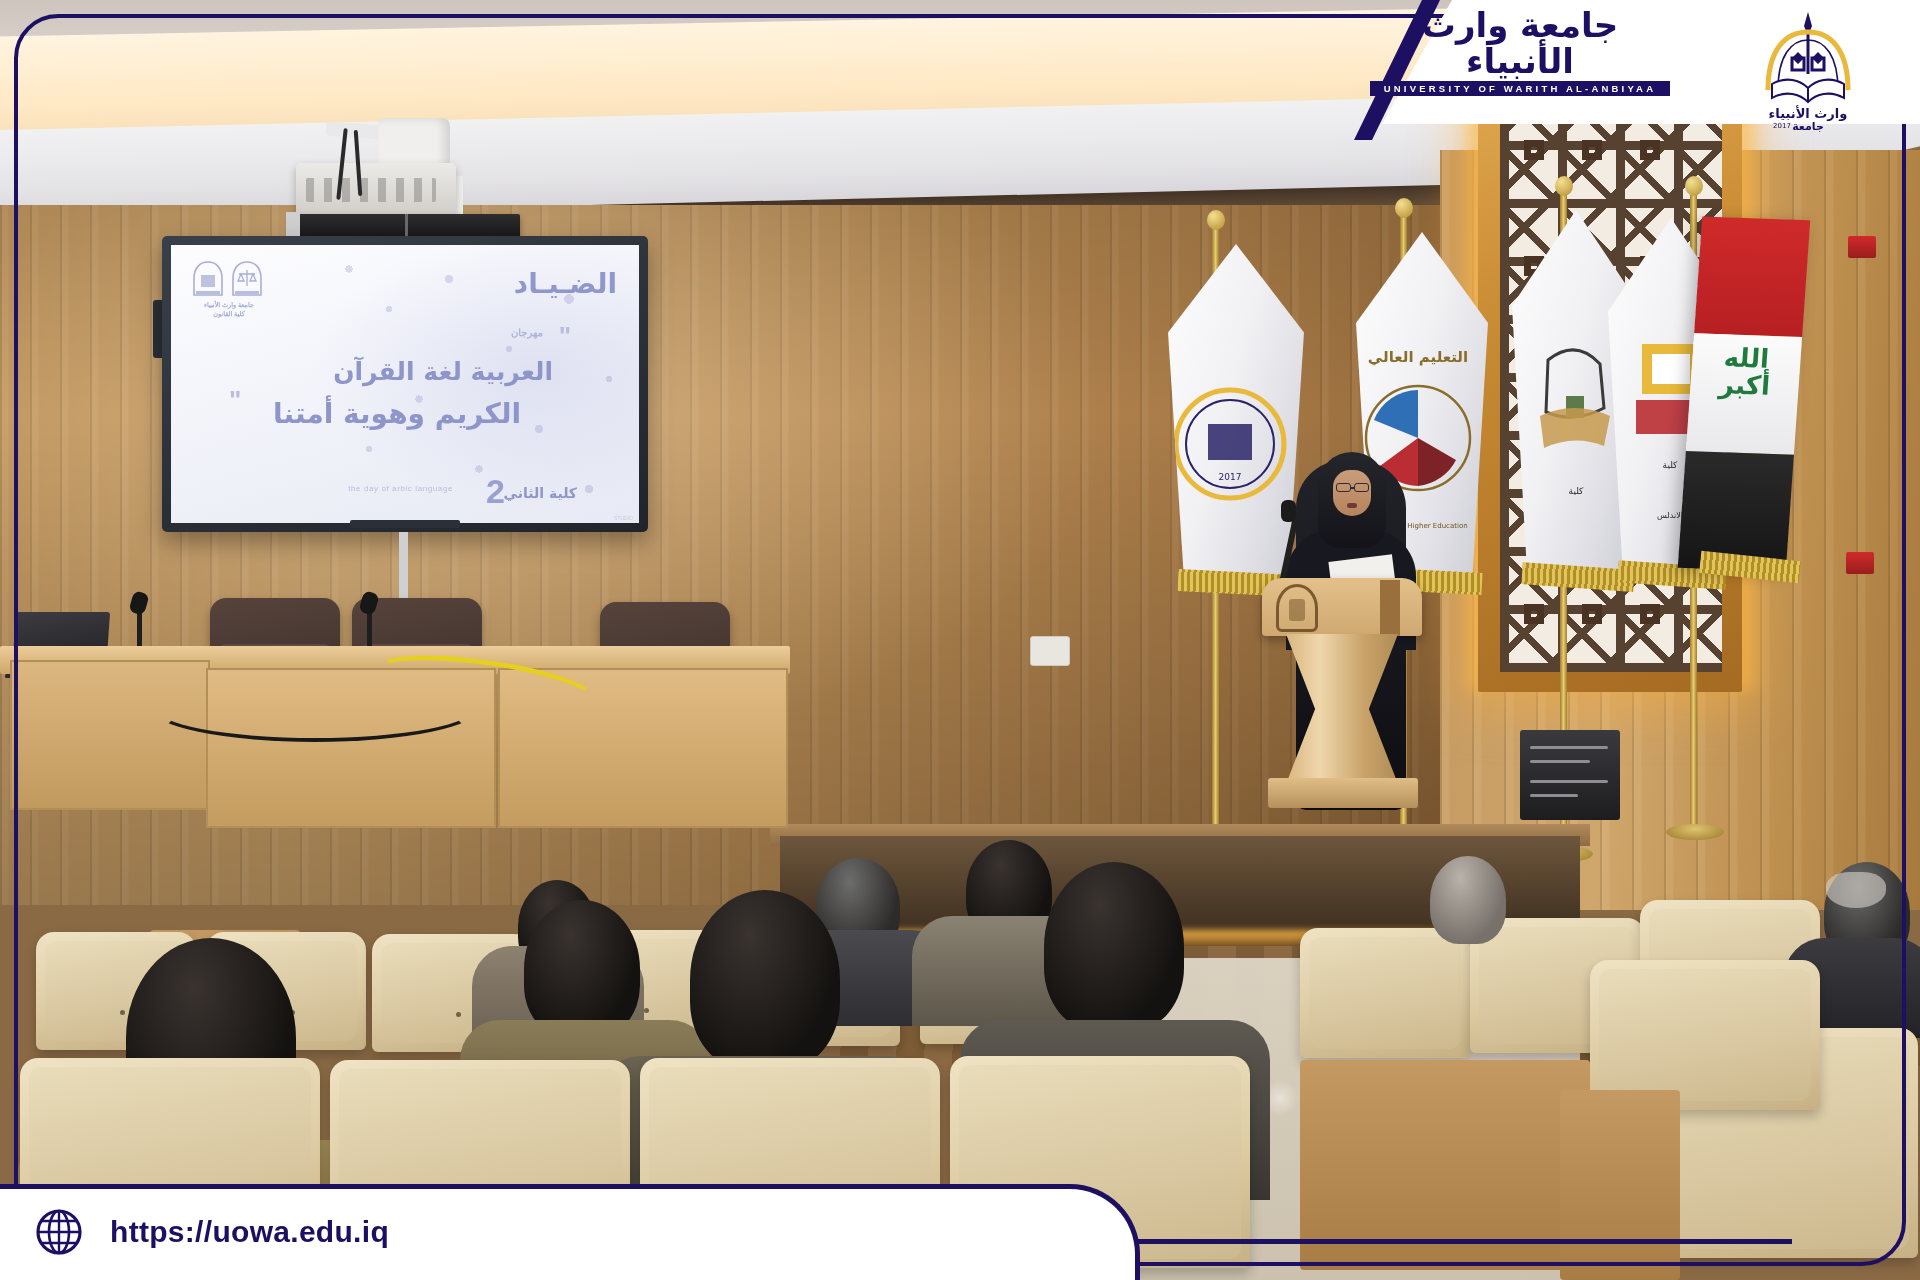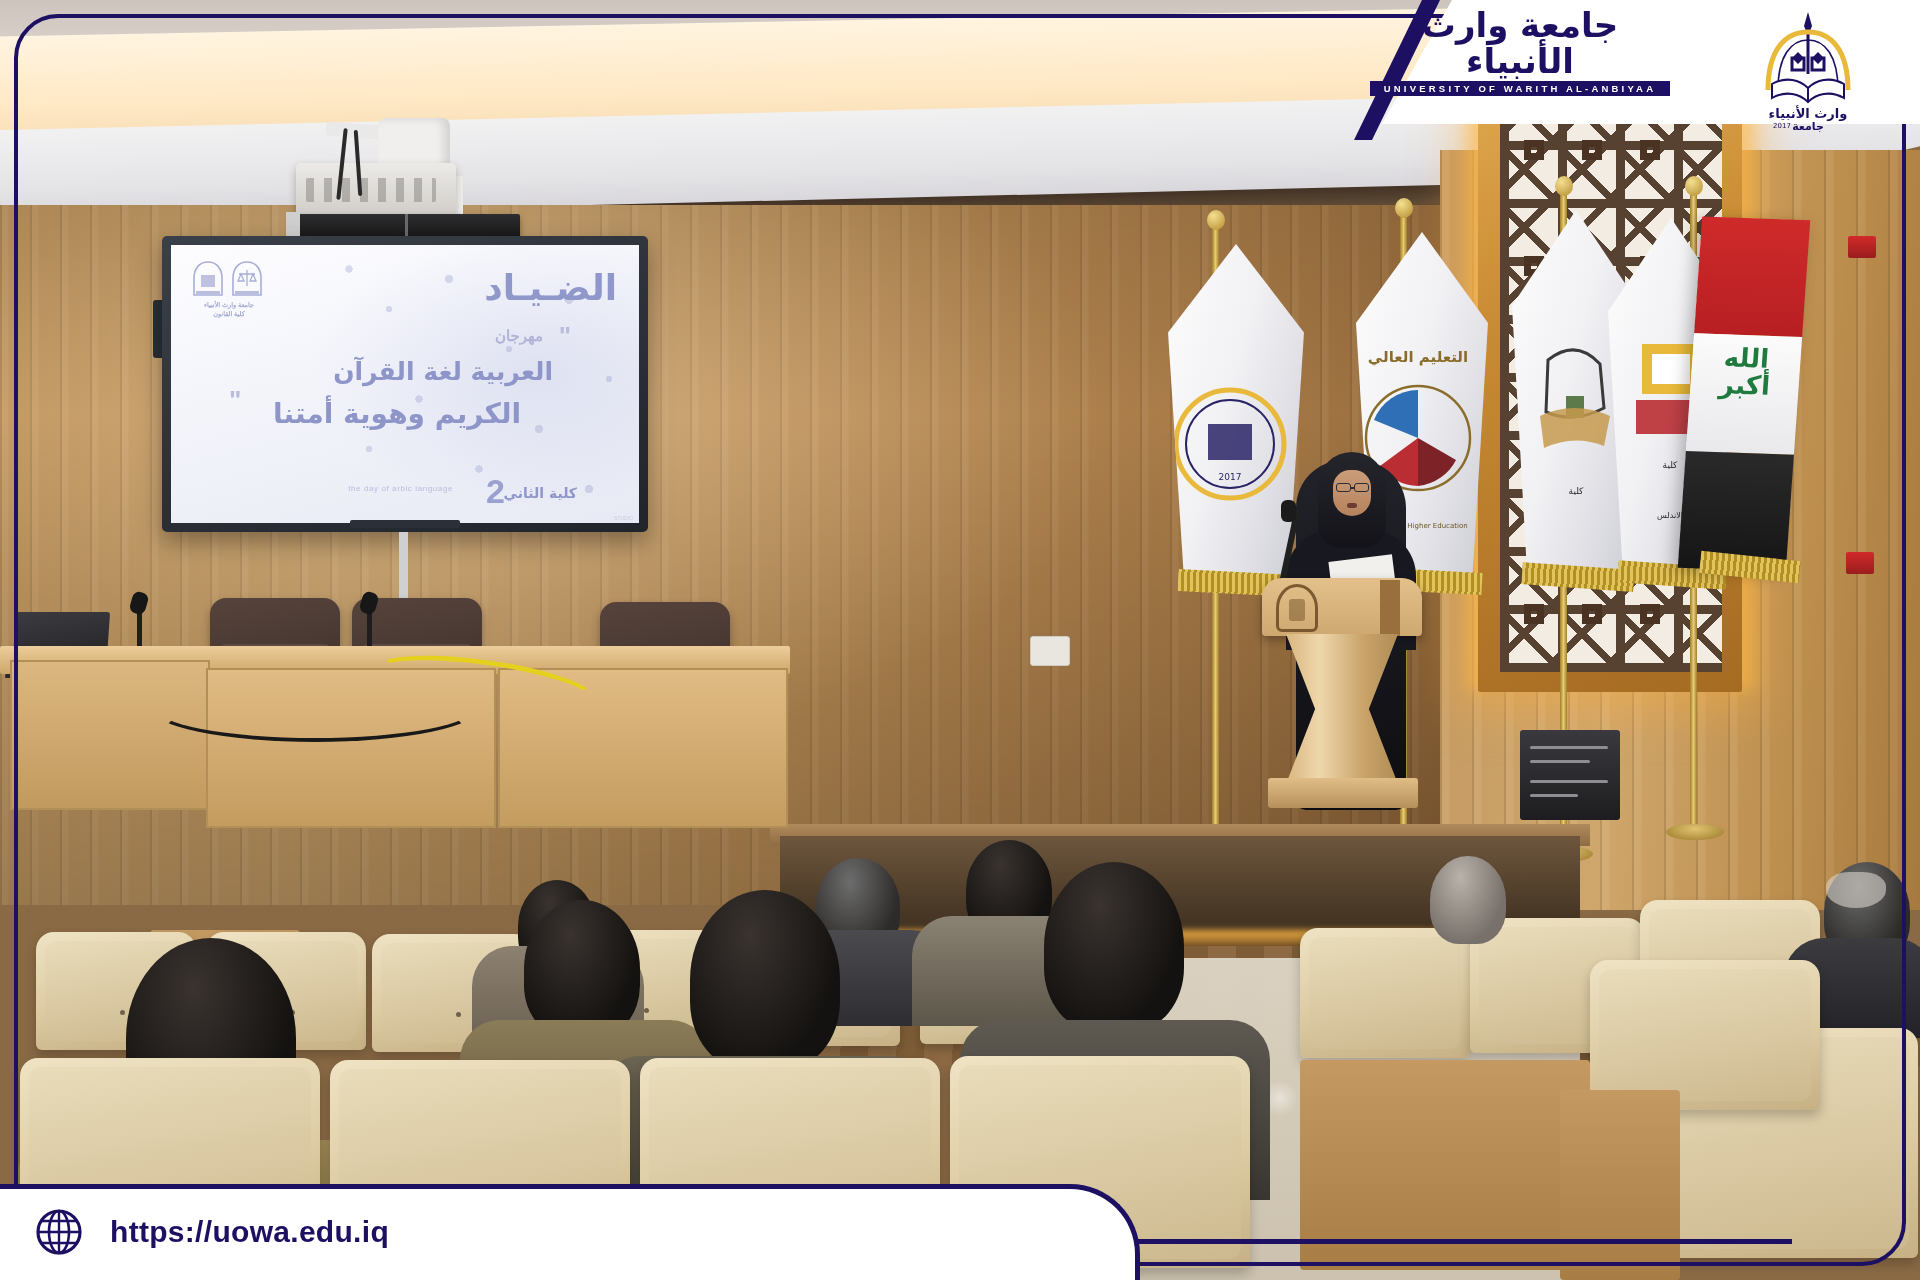--- a/index.html
+++ b/index.html
@@ -153,24 +153,24 @@
   .slide-wash{
     position:absolute; inset:0;
     background:radial-gradient(ellipse 320px 200px at 78% 45%, rgba(150,158,210,.20), transparent 70%);
   }
   .slide-logos{ position:absolute; left:20px; top:16px; display:flex; gap:5px; }
   .slide-logo{ width:34px; height:38px; }
   .slide-logotext{ position:absolute; left:14px; top:56px; width:88px; text-align:center;
     color:#a3a9d2; font-size:6.5px; line-height:1.35; direction:rtl; font-weight:bold; }
   .slide-big{
     position:absolute; right:22px; top:22px; direction:rtl;
-    font-size:36px; font-weight:bold; color:#9097cb; letter-spacing:2px;
+    font-size:28px; font-weight:bold; color:#9097cb; letter-spacing:2px;
     font-family:"DejaVu Sans", sans-serif;
   }
-  .slide-mihrajan{ position:absolute; right:96px; top:82px; direction:rtl; color:#b0b5d8; font-size:15px; font-weight:bold;
+  .slide-mihrajan{ position:absolute; right:96px; top:82px; direction:rtl; color:#b0b5d8; font-size:10px; font-weight:bold;
     font-family:Liberation Sans, sans-serif;}
   .slide-quote-o{ position:absolute; right:68px; top:76px; color:#b9bddd; font-size:26px; font-weight:bold; }
   .slide-quote-c{ position:absolute; left:58px; top:140px; color:#b9bddd; font-size:26px; font-weight:bold; }
   .slide-l1{
     position:absolute; right:86px; top:112px; direction:rtl;
     font-size:25px; font-weight:bold; color:#8e95c9; letter-spacing:1px;
     font-family:"DejaVu Sans", sans-serif;
   }
   .slide-l2{
     position:absolute; right:118px; top:152px; direction:rtl;

